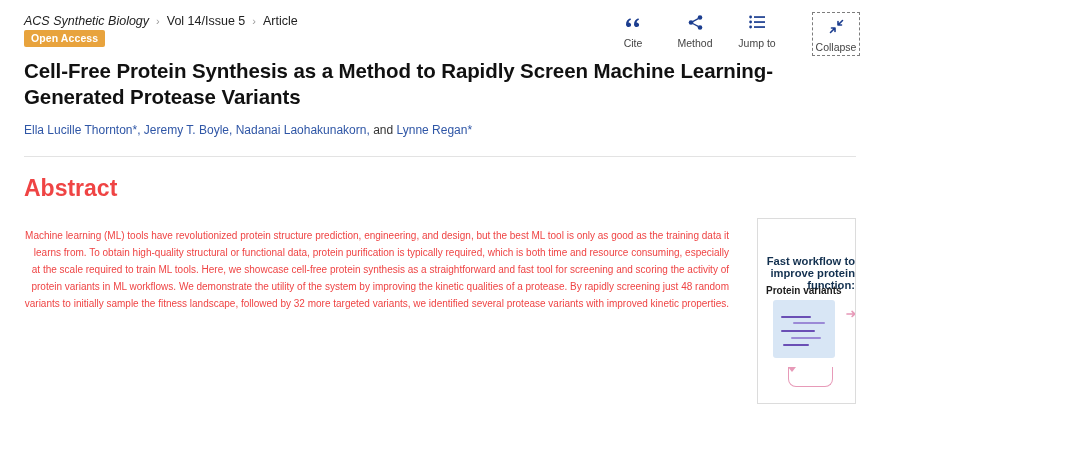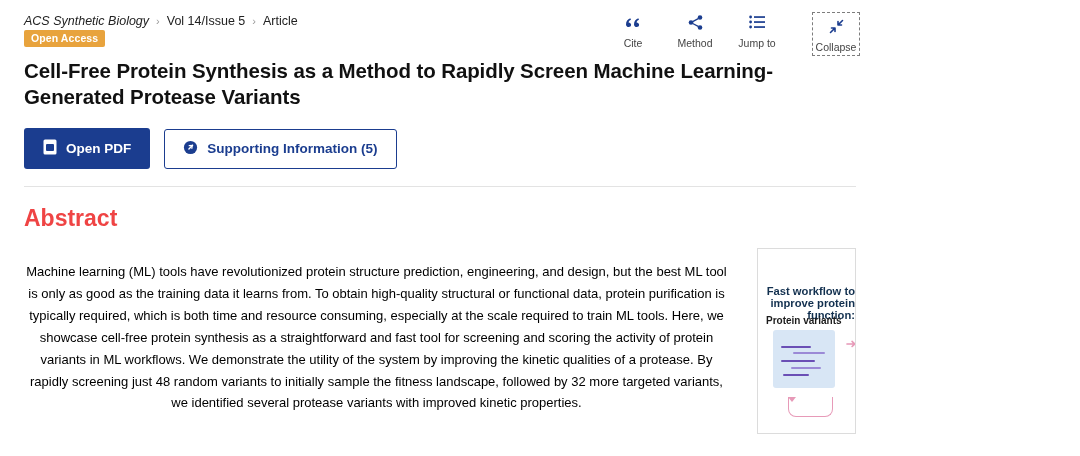--- a/index.html
+++ b/index.html
@@ -175,24 +175,24 @@
     color: #ef4444;
     margin: 0 0 16px 0;
   }
   .abs-wrap {
     display: flex;
     gap: 28px;
     align-items: flex-start;
   }
   .abs-text {
     width: 705px;
-    font-size: 13px;
+    font-size: 10px;
     line-height: 1.68;
-    color: #000000;
-    text-align: center;
+    color: #ef4444;
+    text-align: right;
   }
 
   
   .ga {
     width: 300px;
     height: 186px;
     border: 1px solid #dcdcdc;
     background: #ffffff;
     position: relative;
     overflow: hidden;
@@ -306,43 +306,28 @@
       <span class="crumb">Vol 14/Issue 5</span>
       <span class="sep">›</span>
       <span class="crumb">Article</span>
     </div>
 
     <div class="oa-badge">Open Access</div>
 
 
     <h1 class="title">Cell-Free Protein Synthesis as a Method to Rapidly Screen Machine Learning-Generated Protease Variants</h1>
 
-
-    <div class="btnrow">
-      <button class="btn-pdf">
-        <span class="pdf-glyph">
-          <svg width="14" height="16" viewBox="0 0 14 16" aria-hidden="true">
-            <rect x="0.5" y="0.5" width="13" height="15" rx="1.5" fill="#ffffff"></rect>
-            <rect x="3" y="5" width="8" height="7" rx="1" fill="#1b3d8f"></rect>
-          </svg>
-        </span>
-        <span>Open PDF</span>
-      </button>
-
-      <button class="btn-si">
-        <span class="si-glyph">
-          <svg width="15" height="15" viewBox="0 0 15 15" aria-hidden="true">
-            <circle cx="7.5" cy="7.5" r="6.6" fill="#1b3d8f"></circle>
-            <path d="M9.6 5.2 L5.9 8.9" stroke="#ffffff" stroke-width="1.4" stroke-linecap="round"></path>
-            <path d="M6.2 5.6 L9.2 5.3 L8.9 8.3" stroke="#ffffff" stroke-width="1.2" fill="none" stroke-linecap="round"></path>
-          </svg>
-        </span>
-        <span>Supporting Information (5)</span>
-      </button>
+    <div class="authors">
+      <span class="author">Ella Lucille Thornton*,</span>
+      <span class="author">Jeremy T. Boyle,</span>
+      <span class="author">Nadanai Laohakunakorn,</span>
+      <span class="andword">and</span>
+      <span class="author">Lynne Regan*</span>
     </div>
+
 
     <div class="hr"></div>
 
     
     <div class="toolbar">
 
       <div class="tool">
         <span class="glyph">
           <svg width="18" height="15" viewBox="0 0 18 15" aria-hidden="true">
             <path d="M2 9.5c0-3 1.6-5.2 4.3-6.2l.7 1.5C5.6 5.4 4.8 6.3 4.6 7.4c1.4 0 2.5 1 2.5 2.4 0 1.3-1 2.3-2.4 2.3C3.1 12.1 2 11 2 9.5z" fill="#1b3d8f"></path>

